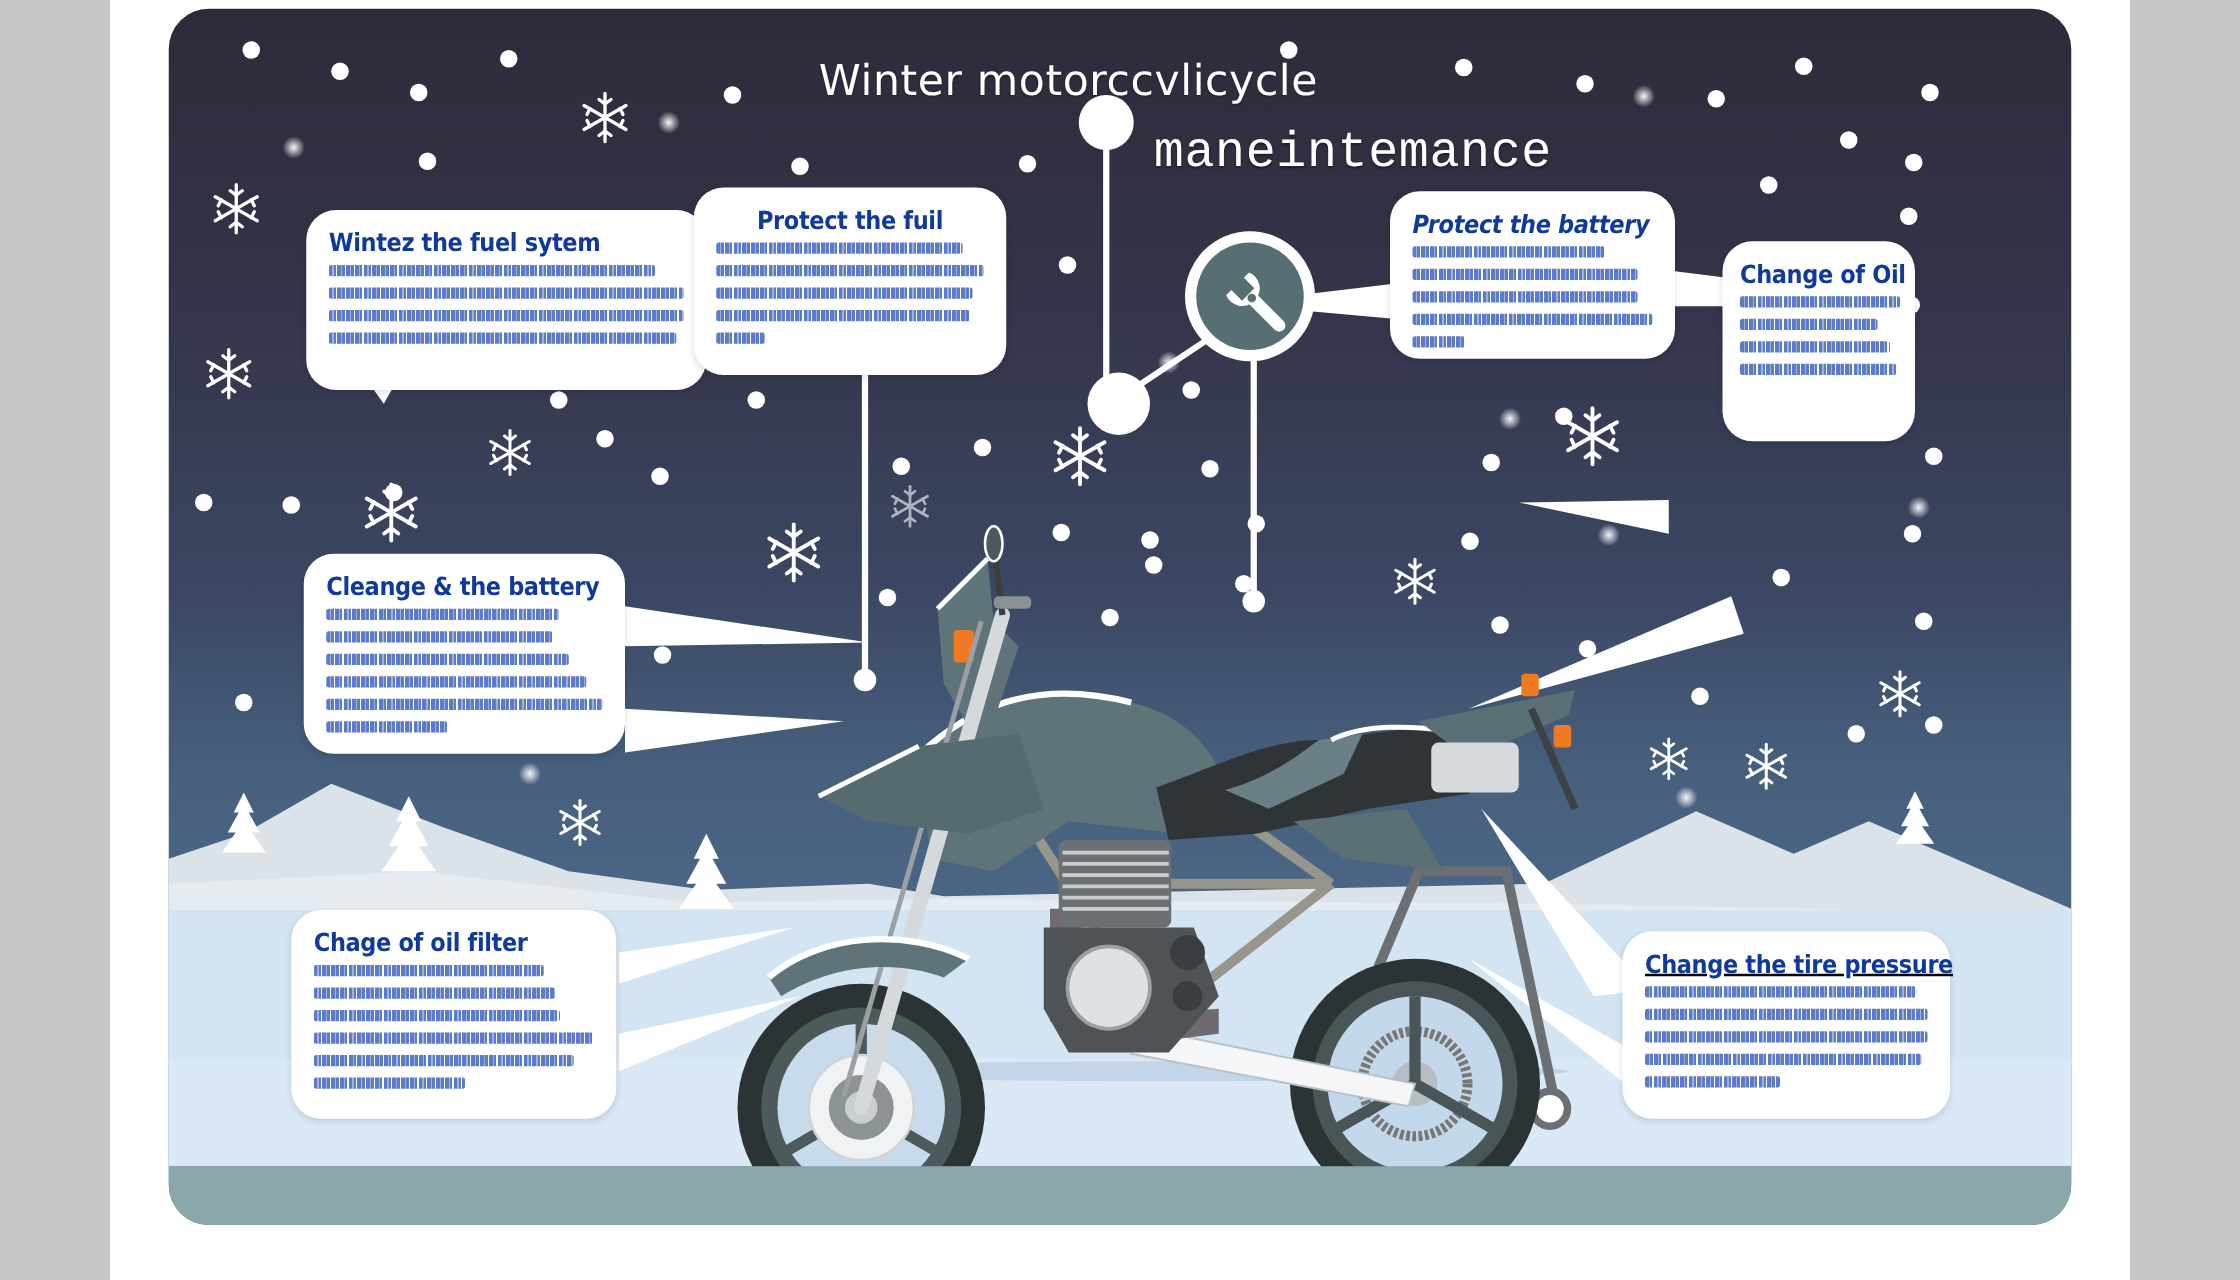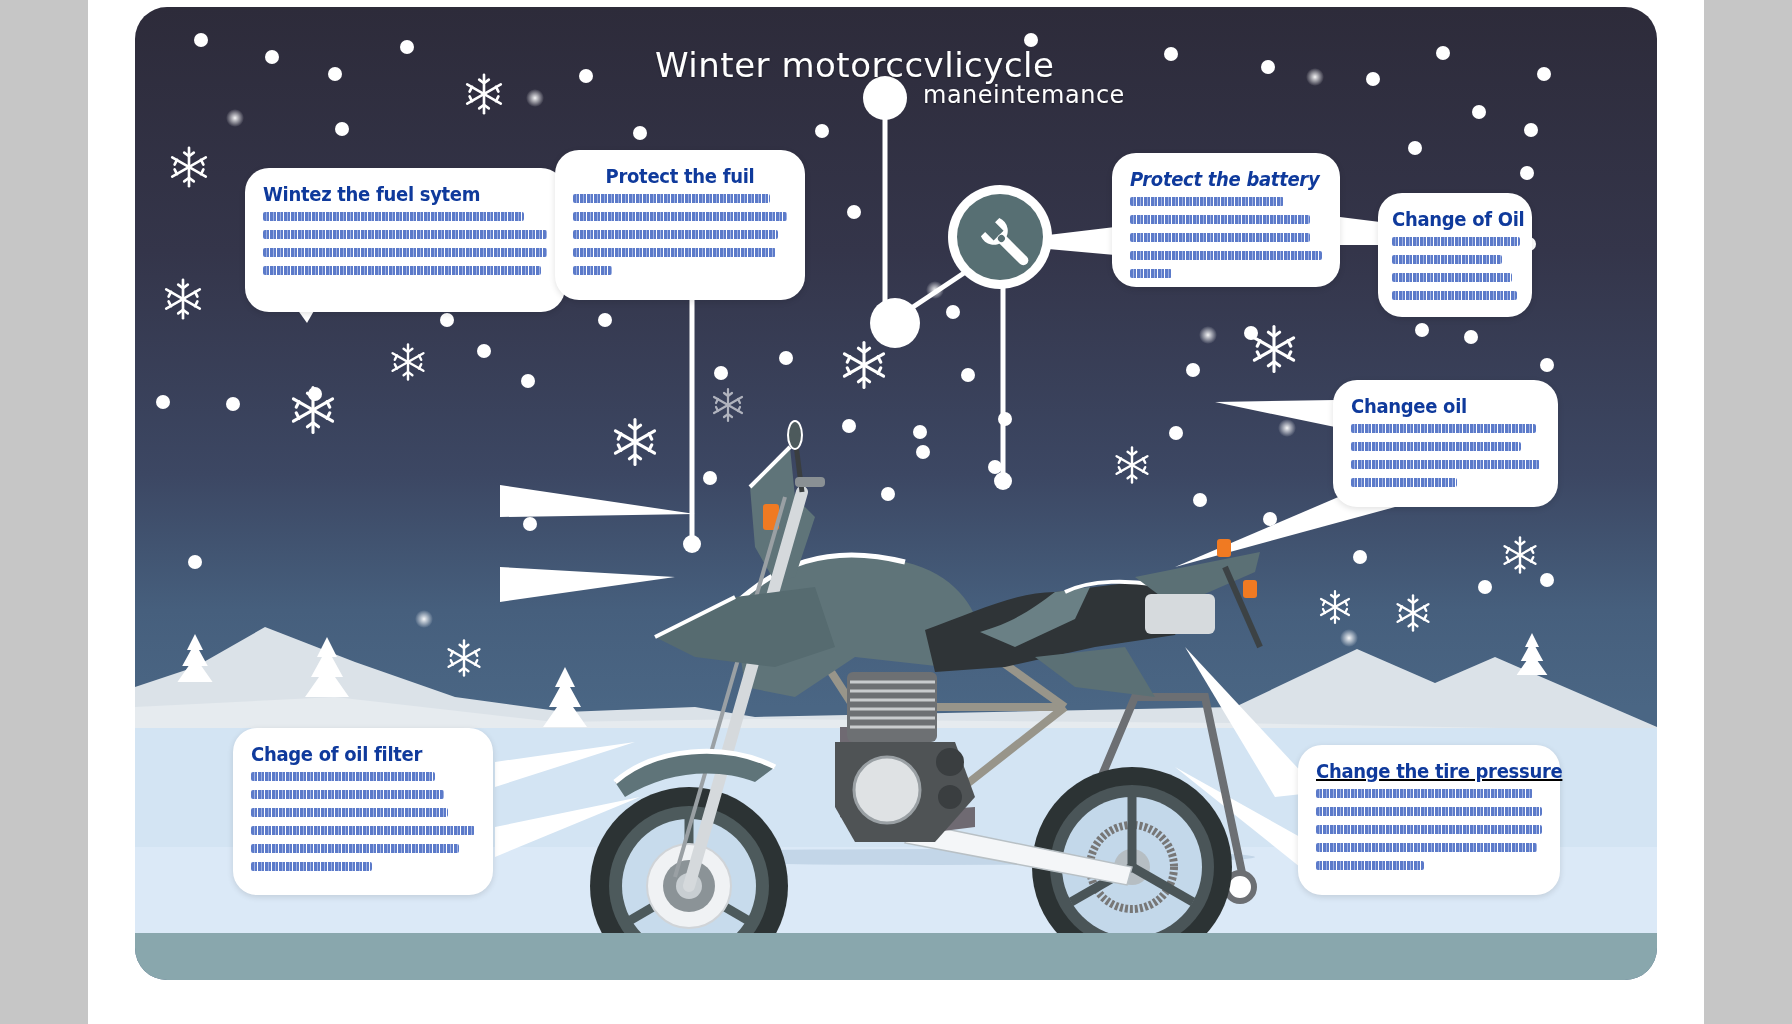--- a/index.html
+++ b/index.html
@@ -16,21 +16,21 @@
 
   .scene { position: absolute; left: 0; top: 0; width: 1522px; height: 973px; }
 
   .title {
     position: absolute; color: #ffffff; font-family: "DejaVu Sans", sans-serif;
     font-weight: 500; letter-spacing: 0.5px;
     text-shadow: 0 1px 2px rgba(0,0,0,0.4);
     text-align: center;
   }
   .title-line1 { left: 520px; top: 38px; font-size: 34px; }
-  .title-line2 { left: 788px; top: 74px; font-size: 24px; }
+  .title-line2 { left: 788px; top: 94px; font-size: 40px; font-family: Liberation Mono, monospace; }
 
   .callout {
     position: absolute; background: #ffffff; border-radius: 24px;
     padding: 14px 18px 12px 18px;
     box-shadow: 0 2px 6px rgba(0,0,0,0.12);
   }
   .callout-title {
     color: #0f3a9c; font-family: "DejaVu Sans Condensed", "DejaVu Sans", sans-serif;
     font-weight: bold; font-size: 20px; line-height: 24px; white-space: nowrap;
     letter-spacing: -0.3px;
@@ -326,40 +326,42 @@
     <div class="callout-title">Protect the battery</div>
     <div class="callout-body">
       <div class="text-bar" style="width:80%"></div>
         <div class="text-bar" style="width:94%"></div>
         <div class="text-bar" style="width:94%"></div>
         <div class="text-bar" style="width:100%"></div>
         <div class="text-bar" style="width:22%"></div>
     </div>
   </div>
 
-  <div class="callout" style="left:1243px; top:186px; width:154px; height:124px; padding:14px 12px 10px 14px;">
+  <div class="callout" style="left:1243px; top:186px; width:154px; height:160px; padding:14px 12px 10px 14px;">
     <div class="callout-title">Change of Oil</div>
     <div class="callout-body">
       <div class="text-bar" style="width:100%"></div>
         <div class="text-bar" style="width:86%"></div>
         <div class="text-bar" style="width:94%"></div>
         <div class="text-bar" style="width:98%"></div>
     </div>
   </div>
 
-  <div class="callout" style="left:1198px; top:373px; width:225px; height:127px;">
-    <div class="callout-title">Changee oil</div>
-    <div class="callout-body">
-      <div class="text-bar" style="width:98%"></div>
-        <div class="text-bar" style="width:90%"></div>
-        <div class="text-bar" style="width:100%"></div>
-        <div class="text-bar" style="width:56%"></div>
-    </div>
-  </div>
-
+
+  <div class="callout" style="left:108px; top:436px; width:257px; height:160px;">
+    <div class="callout-title">Cleange &amp; the battery</div>
+    <div class="callout-body">
+      <div class="text-bar" style="width:84%"></div>
+        <div class="text-bar" style="width:82%"></div>
+        <div class="text-bar" style="width:88%"></div>
+        <div class="text-bar" style="width:94%"></div>
+        <div class="text-bar" style="width:100%"></div>
+        <div class="text-bar" style="width:44%"></div>
+    </div>
+  </div>
 
   <div class="callout" style="left:98px; top:721px; width:260px; height:167px;">
     <div class="callout-title">Chage of oil filter</div>
     <div class="callout-body">
       <div class="text-bar" style="width:82%"></div>
         <div class="text-bar" style="width:86%"></div>
         <div class="text-bar" style="width:88%"></div>
         <div class="text-bar" style="width:100%"></div>
         <div class="text-bar" style="width:93%"></div>
         <div class="text-bar" style="width:54%"></div>

